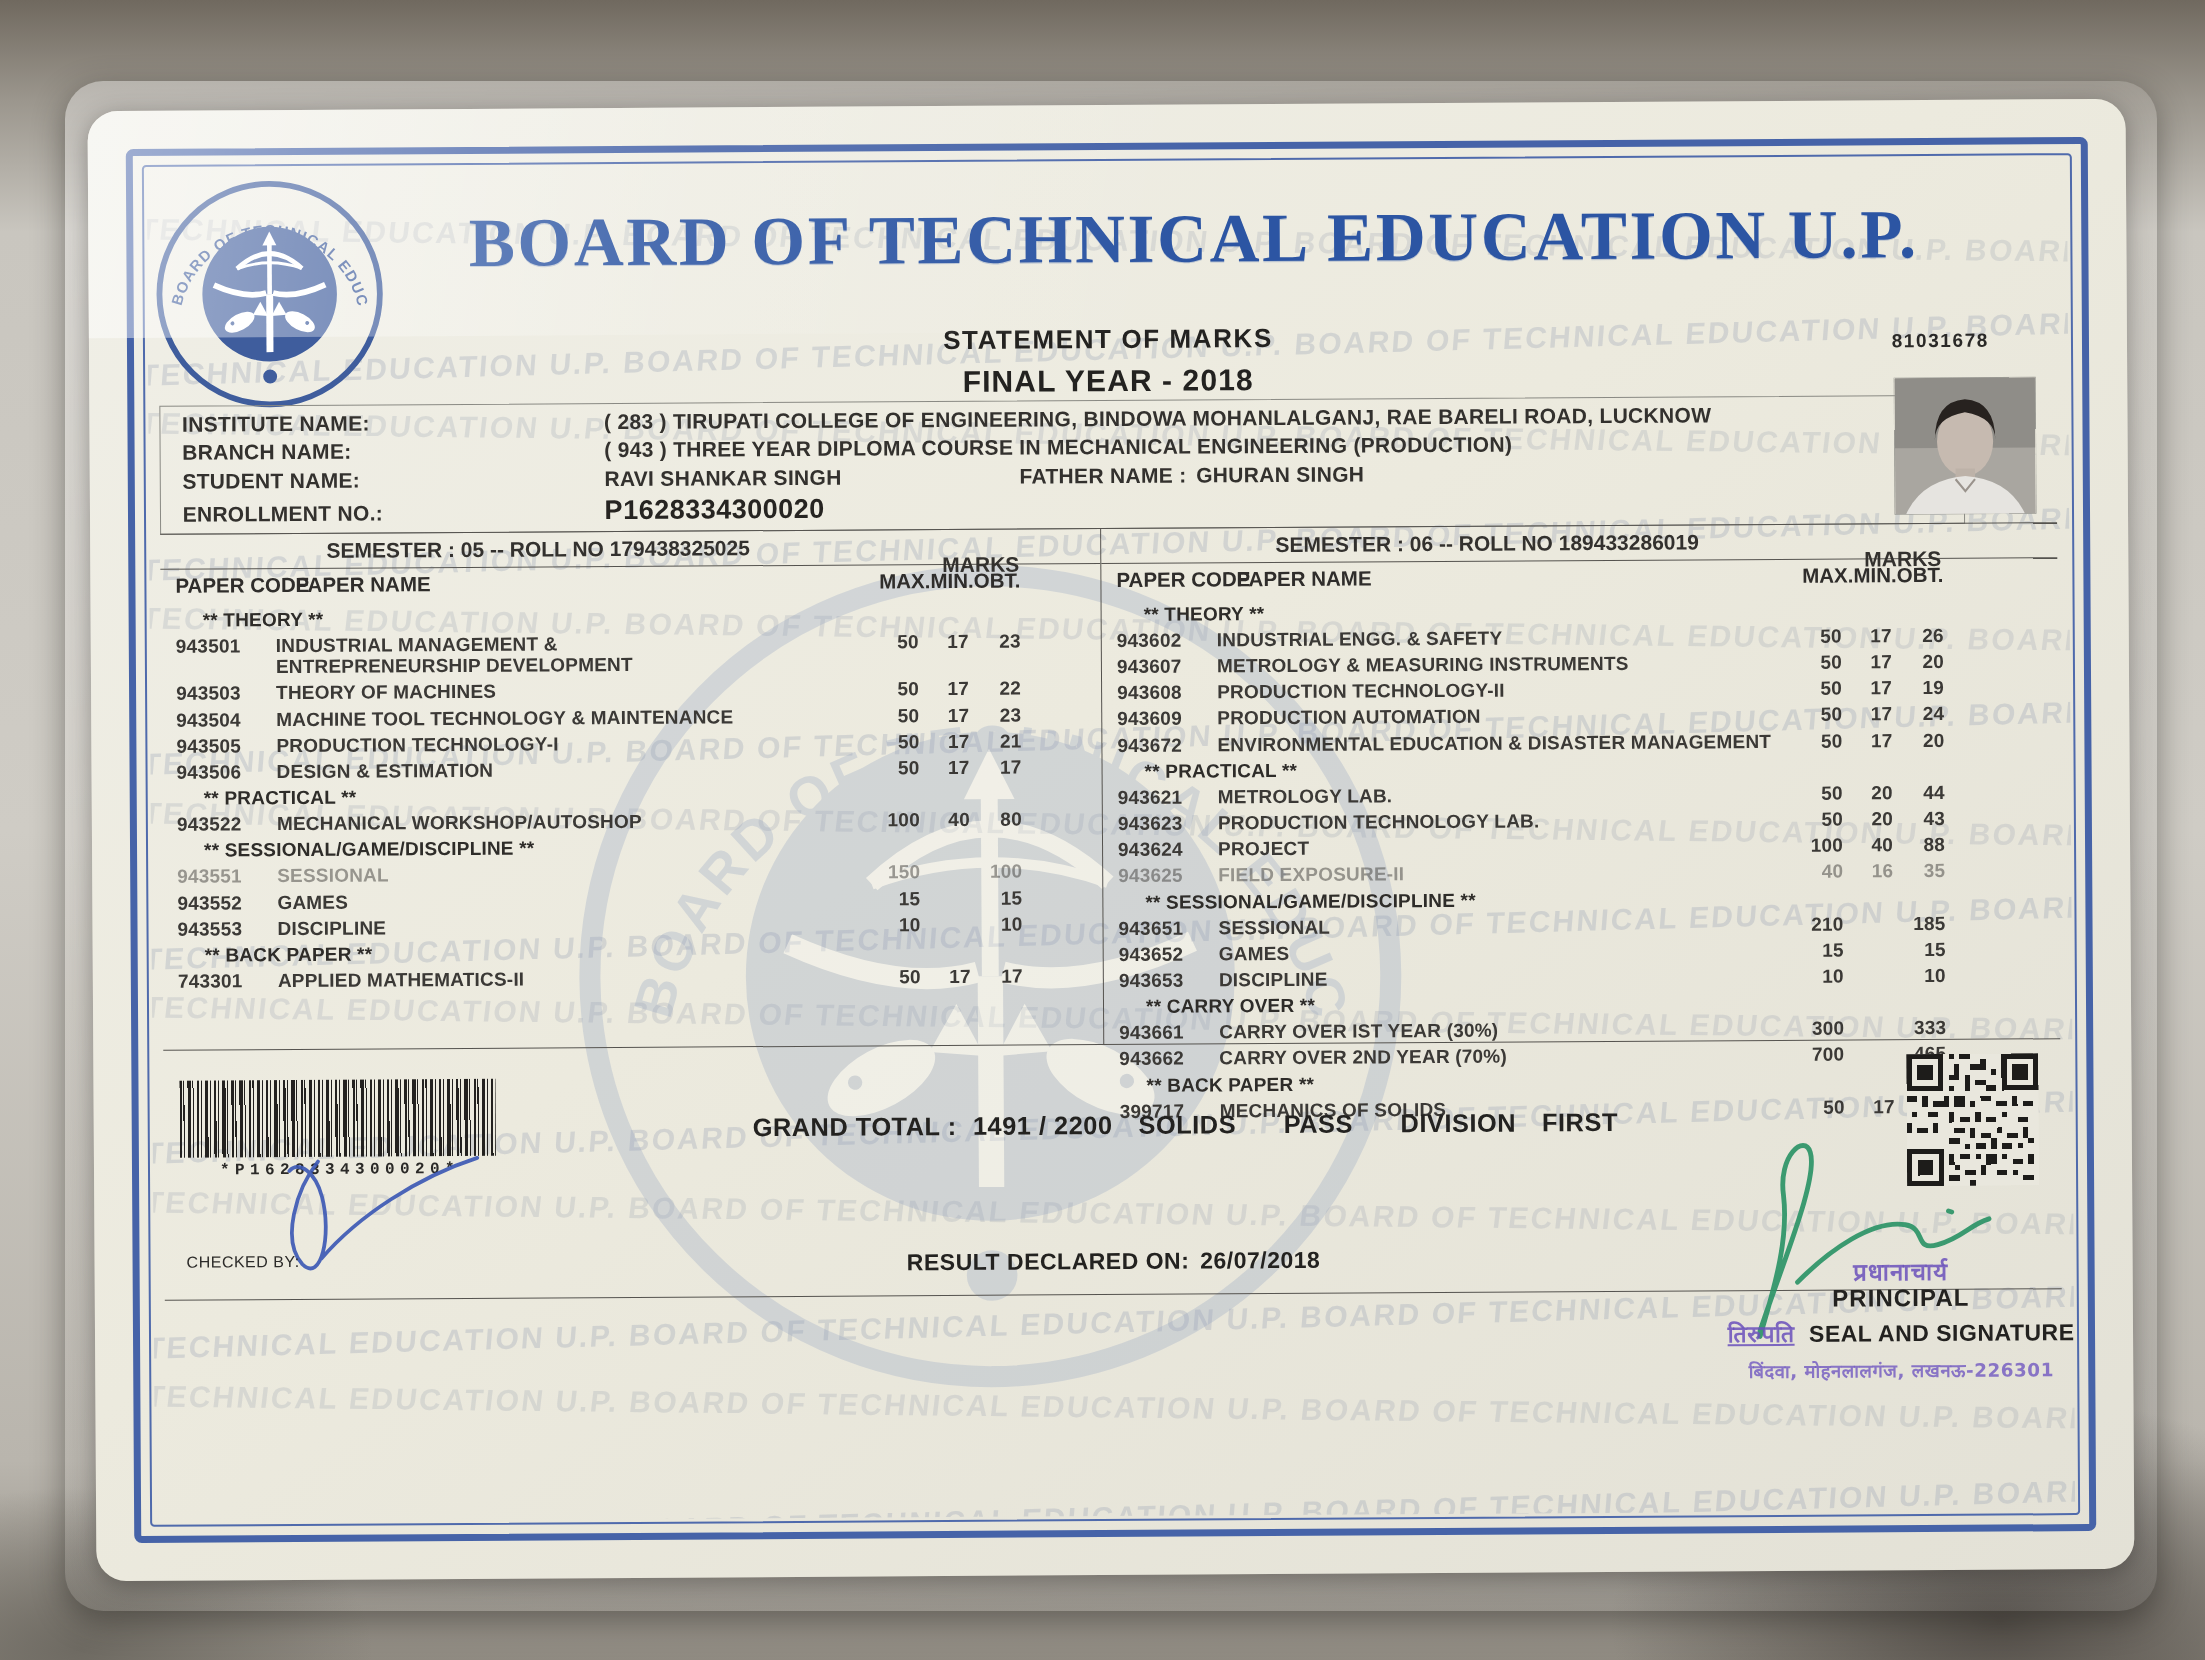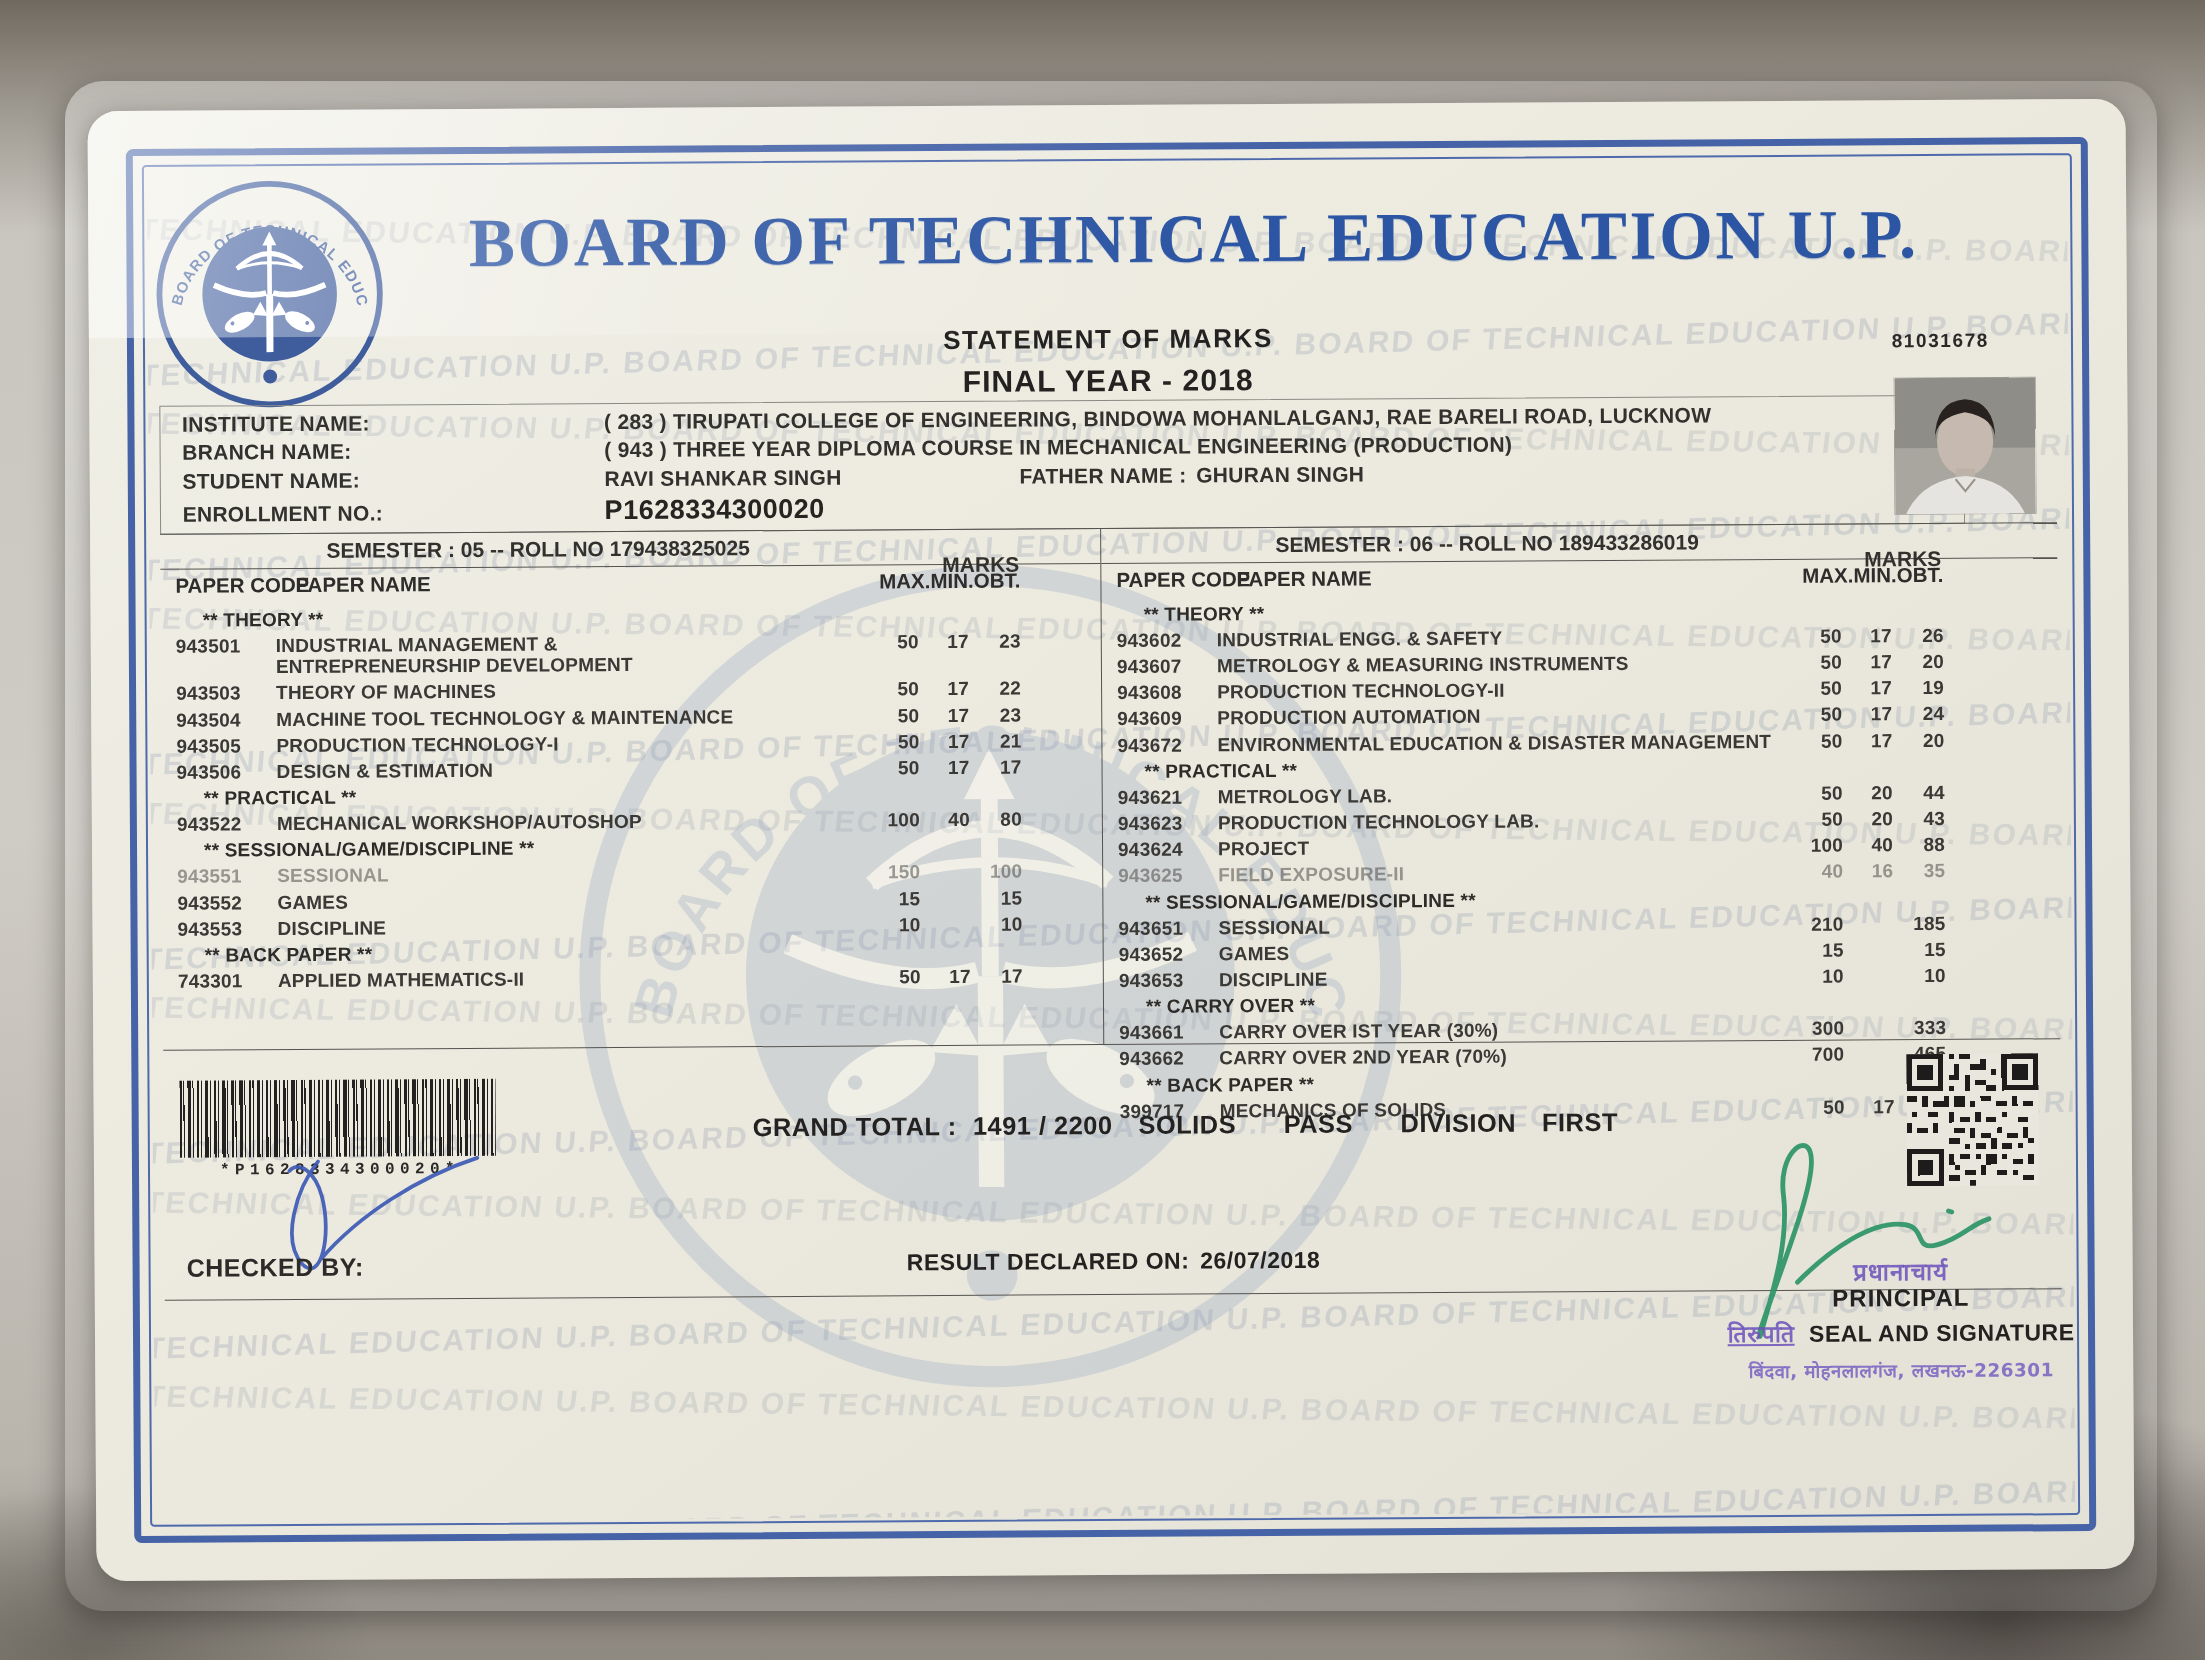--- a/index.html
+++ b/index.html
@@ -84,21 +84,21 @@
   .barcode{position:absolute;left:86px;top:970px;width:316px;height:77px;
     background:repeating-linear-gradient(90deg,#23211f 0 2.2px,transparent 2.2px 3.8px,#23211f 3.8px 4.9px,transparent 4.9px 8px,#23211f 8px 11.4px,transparent 11.4px 13px,#23211f 13px 14px,transparent 14px 17.3px);}
   .barcode-text{position:absolute;left:81px;top:1051px;width:330px;text-align:center;
     font-family:"Liberation Mono", monospace;font-size:16px;font-weight:bold;letter-spacing:5.4px;color:#2b2a28;}
   .grand{position:absolute;left:443px;top:1006px;width:1297px;display:flex;justify-content:center;align-items:baseline;gap:26px;
     font-size:25.4px;font-weight:bold;color:#232220;letter-spacing:0.5px;white-space:nowrap;}
   .grand .gap-lg{margin-left:21.6px;}
   .qr{position:absolute;left:1813px;top:954px;width:132px;height:132px;}
   
   .rule-bottom{position:absolute;left:70px;top:1189px;width:1897px;height:0;border-top:1.6px solid #55534f;}
-  .checked{position:absolute;left:92px;top:1143px;font-size:25px;font-weight:bold;color:#2c2b29;letter-spacing:0.5px;}
+  .checked{position:absolute;left:92px;top:1143px;font-size:16px;font-weight:normal;color:#2c2b29;letter-spacing:0.5px;}
   .declared{position:absolute;left:0;right:0;top:1143px;text-align:center;font-size:23px;font-weight:bold;color:#232220;letter-spacing:0.5px;}
   .sig-blue{position:absolute;left:151px;top:1022px;width:254px;height:162px;}
   .sig-green{position:absolute;left:1600px;top:1003px;width:303px;height:254px;}
   .principal-block{position:absolute;left:1622px;top:1154px;width:368px;text-align:center;}
   .hindi{font-family:"DejaVu Sans", sans-serif;}
   .p-hindi-stamp{font-size:24px;font-weight:bold;color:rgba(106,80,187,.85);letter-spacing:1.1px;}
   .p-principal{font-size:24px;font-weight:bold;color:#232220;letter-spacing:1.1px;margin-top:-3.2px;}
   .p-sealline{font-size:23px;font-weight:bold;color:#232220;letter-spacing:0.5px;margin-top:4.3px;}
   .p-sealline .hindi{color:rgba(106,80,187,.85);margin-right:7.6px;text-decoration:underline;}
   .p-address{font-size:18.4px;font-weight:bold;color:rgba(112,88,192,.8);margin-top:8.6px;letter-spacing:0.5px;}

